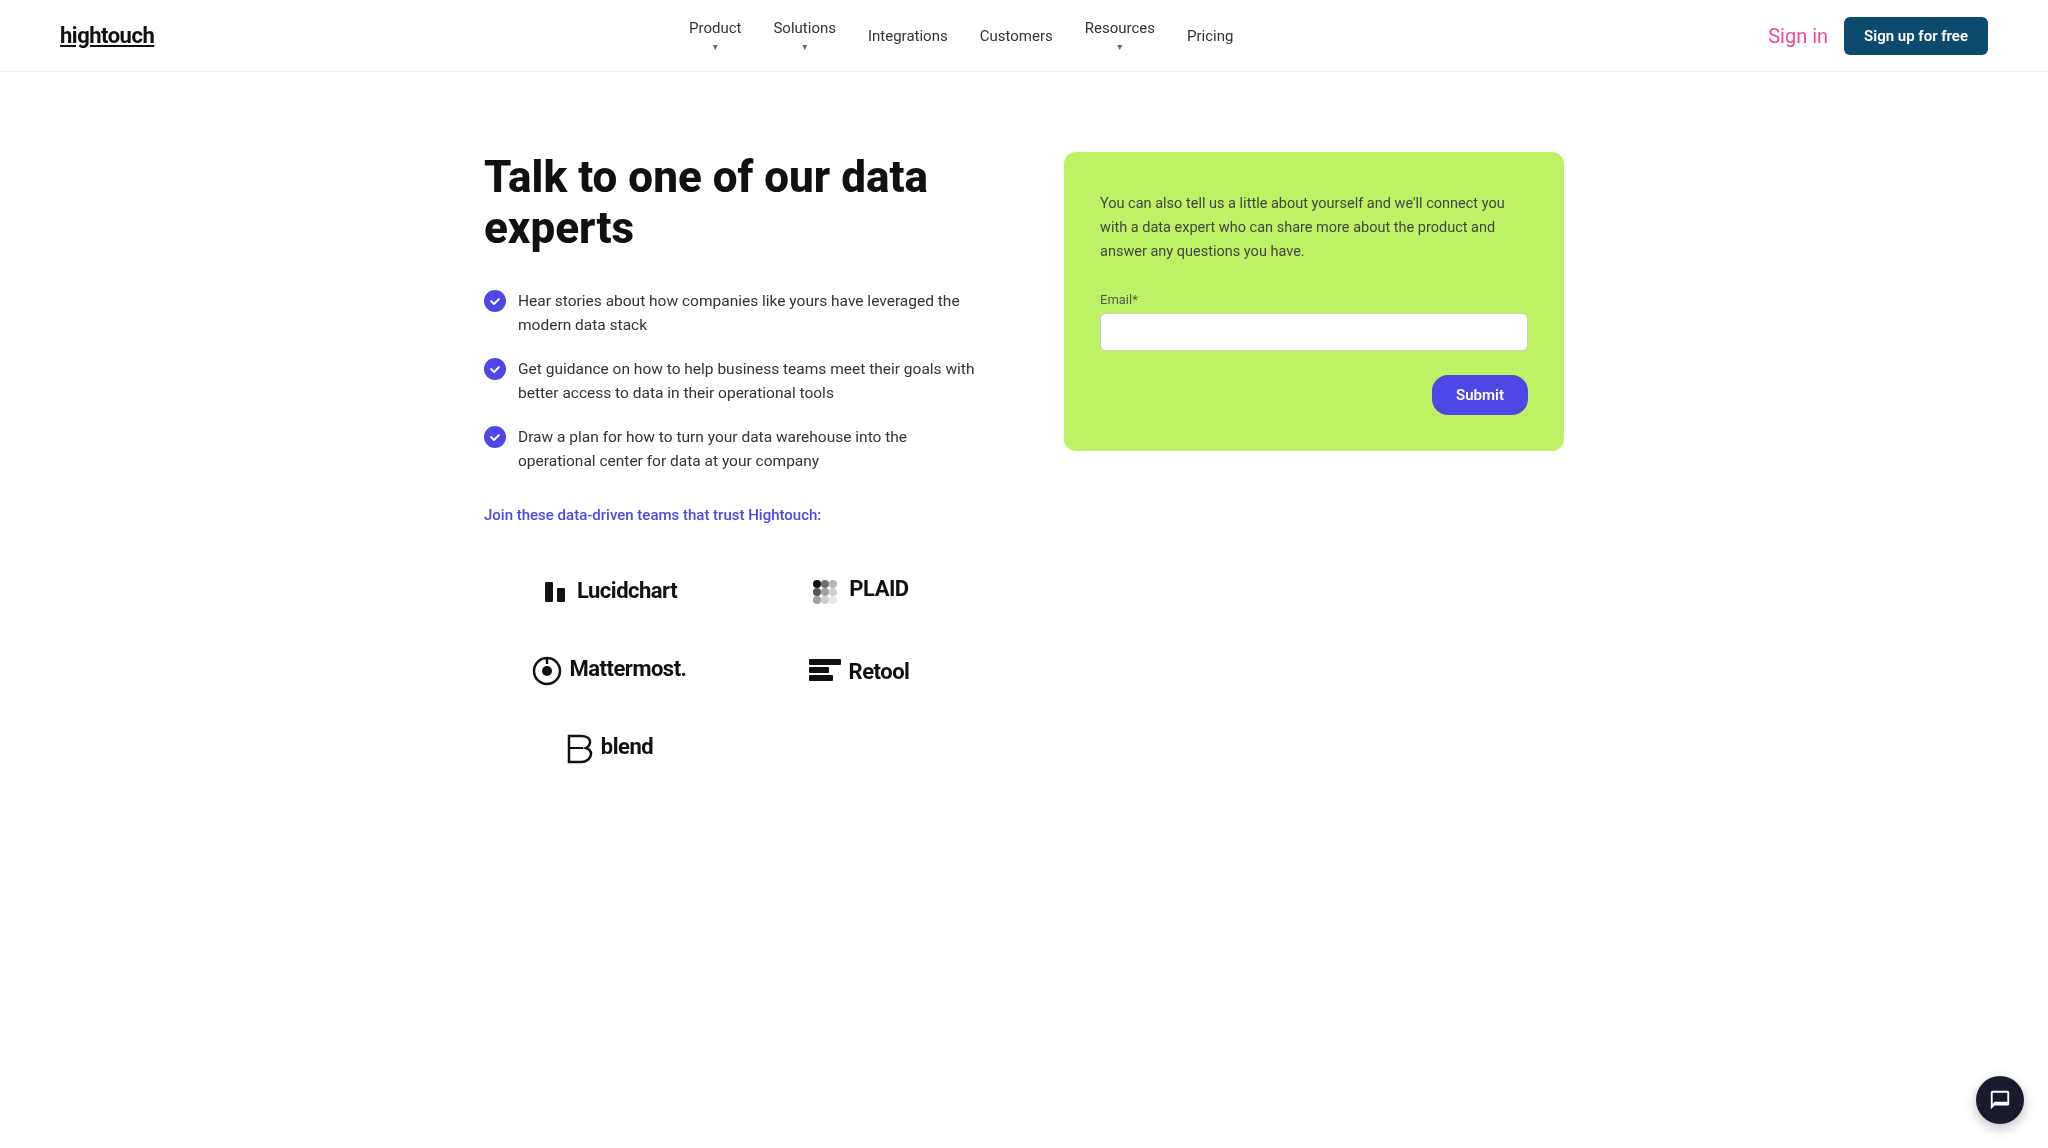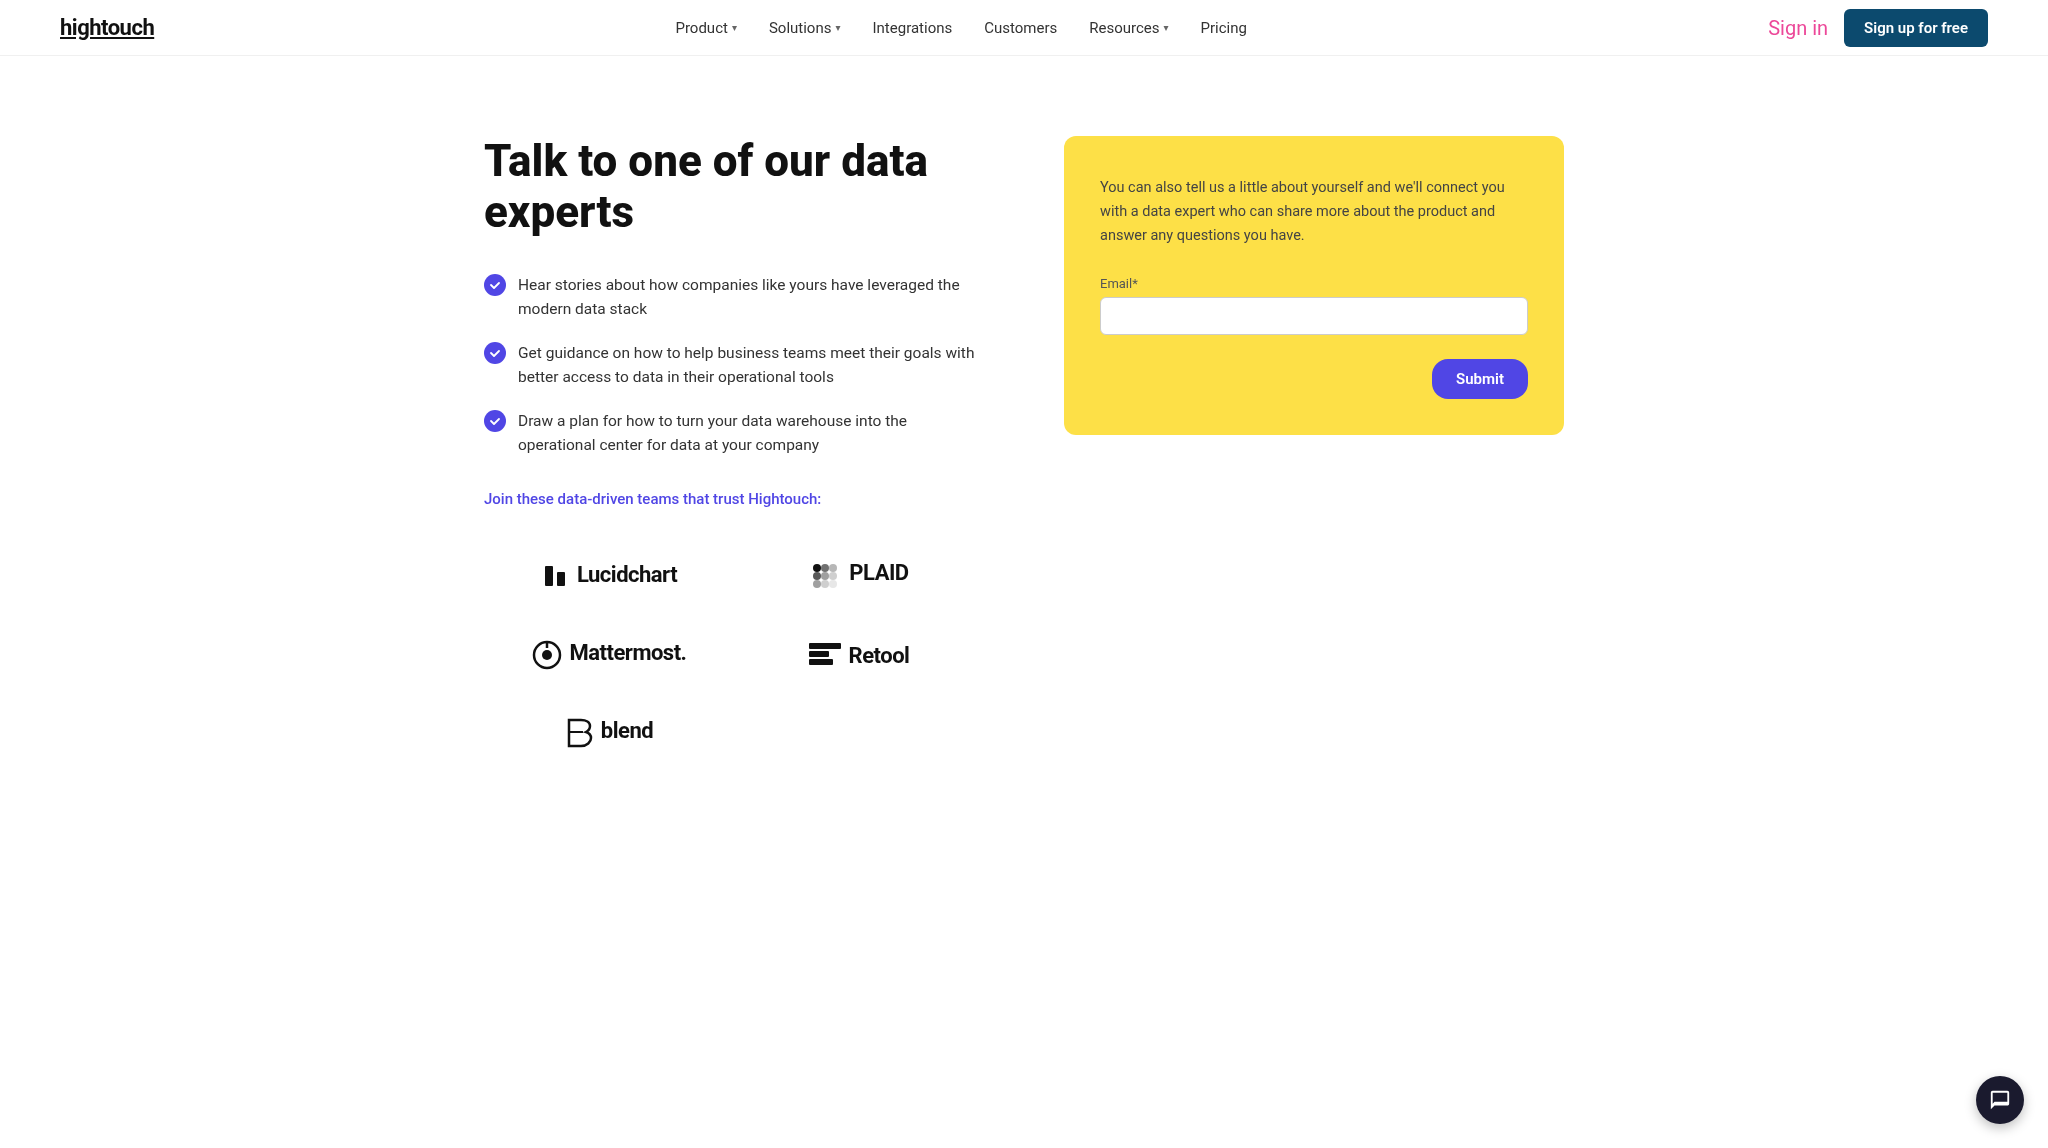--- a/index.html
+++ b/index.html
@@ -1,29 +1,30 @@
 <!DOCTYPE html>
 <html><head>
   <meta charset="utf-8">
   <style>
     * { margin: 0; padding: 0; box-sizing: border-box; }
     body { font-family: -apple-system, BlinkMacSystemFont, 'Segoe UI', Roboto, sans-serif; background: #fff; color: #1a1a2e; }
 
     
     nav {
       display: flex; align-items: center; justify-content: space-between;
-      padding: 0 60px; height: 56px; border-bottom: 1px solid #f0f0f0;
+      padding: 0 60px; height: 72px; border-bottom: 1px solid #f0f0f0;
       position: sticky; top: 0; background: #fff; z-index: 100;
     }
     .nav-logo { font-size: 22px; font-weight: 700; color: #111; letter-spacing: -0.5px; }
     .nav-links { display: flex; align-items: center; gap: 32px; }
     .nav-link {
       font-size: 15px; color: #333; text-decoration: none; cursor: pointer;
       display: flex; align-items: center; gap: 4px; background: none; border: none;
       font-family: inherit;
+      flex-direction: column;
     }
     .chevron { font-size: 10px; color: #666; }
     .nav-actions { display: flex; align-items: center; gap: 16px; }
     .sign-in-btn {
       font-size: 20px; color: #ec4899; background: none; border: none;
       cursor: pointer; font-family: inherit;
     }
     .signup-btn {
       background: #0c4a6e; color: #fff; border: none; border-radius: 6px;
       padding: 10px 20px; font-size: 15px; font-weight: 600; cursor: pointer;
@@ -62,21 +63,21 @@
       display: flex; align-items: center; justify-content: center;
       padding: 24px 20px;
     }
     .logo-text {
       display: flex; align-items: flex-start; gap: 8px;
       font-size: 22px; font-weight: 700; color: #111; letter-spacing: -0.5px;
     }
 
     
     .form-card {
-      background: #fde047; border-radius: 12px; padding: 40px 36px 36px;
+      background: #bef264; border-radius: 12px; padding: 40px 36px 36px;
     }
     .form-desc { font-size: 14.5px; color: #444; line-height: 1.65; margin-bottom: 28px; }
     .form-group { margin-bottom: 4px; }
     .form-label { font-size: 13px; color: #555; margin-bottom: 6px; display: block; }
     .form-input {
       width: 100%; padding: 10px 12px; border: 1px solid #ccc; border-radius: 6px;
       font-size: 14px; background: #fff; outline: none; font-family: inherit;
     }
     .form-footer { display: flex; justify-content: flex-end; margin-top: 24px; }
     .submit-btn {

